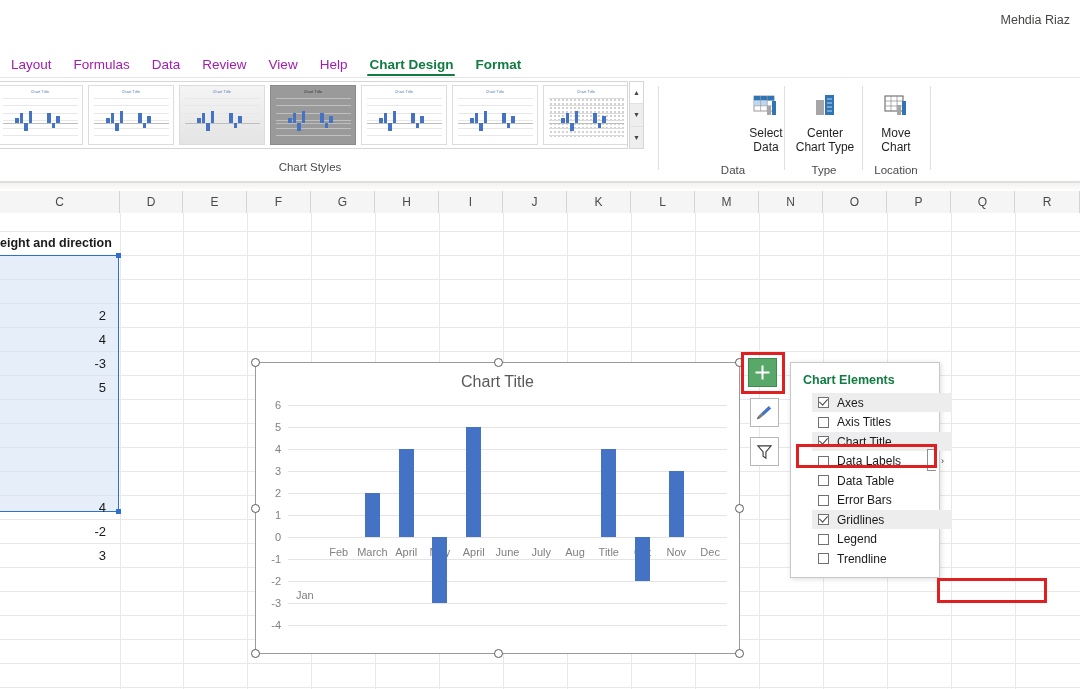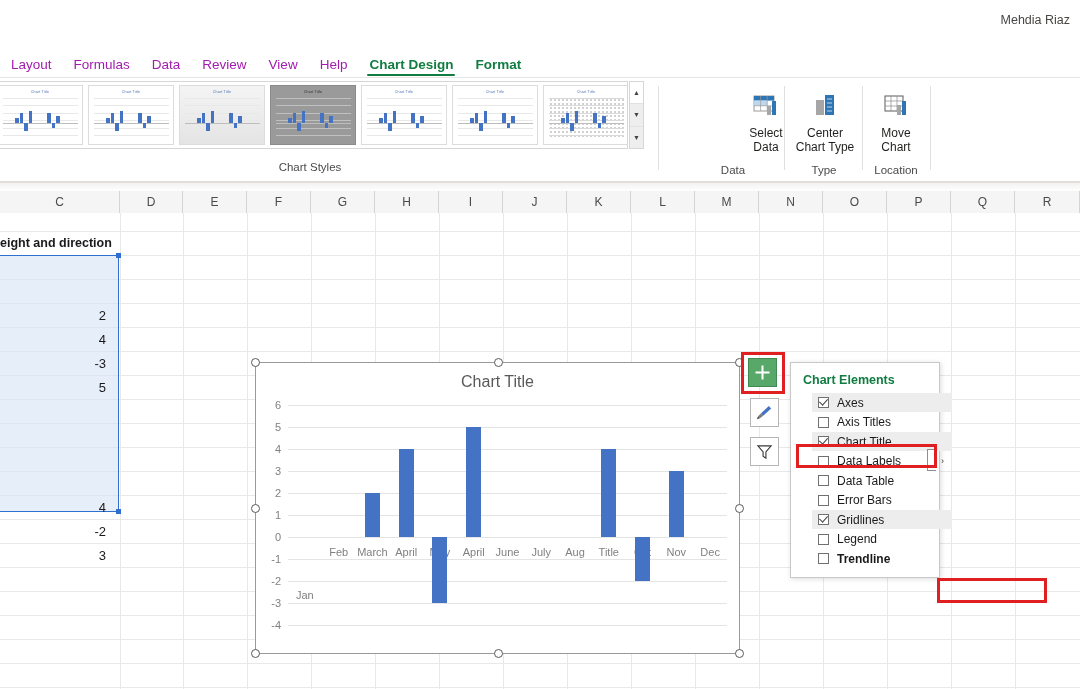--- a/index.html
+++ b/index.html
@@ -609,21 +609,21 @@
           <span>Error Bars</span>
         </div>
         <div class="ce-item hl" style="top: 147px;">
           <span class="cbox on"></span>
           <span>Gridlines</span>
         </div>
         <div class="ce-item" style="top: 166.5px;">
           <span class="cbox"></span>
           <span>Legend</span>
         </div>
-        <div class="ce-item" style="top: 186px; font-weight: bold;">
+        <div class="ce-item" style="top: 186px;">
           <span class="cbox"></span>
           <span>Trendline</span>
         </div>
       </div>
   </div>
 
   <div class="sm-pointer"></div>
 
   <div class="redbox" style="left:741px; top:352px; width:44px; height:42px"></div>
   <div class="redbox" style="left:796px; top:444px; width:141px; height:24px"></div>

